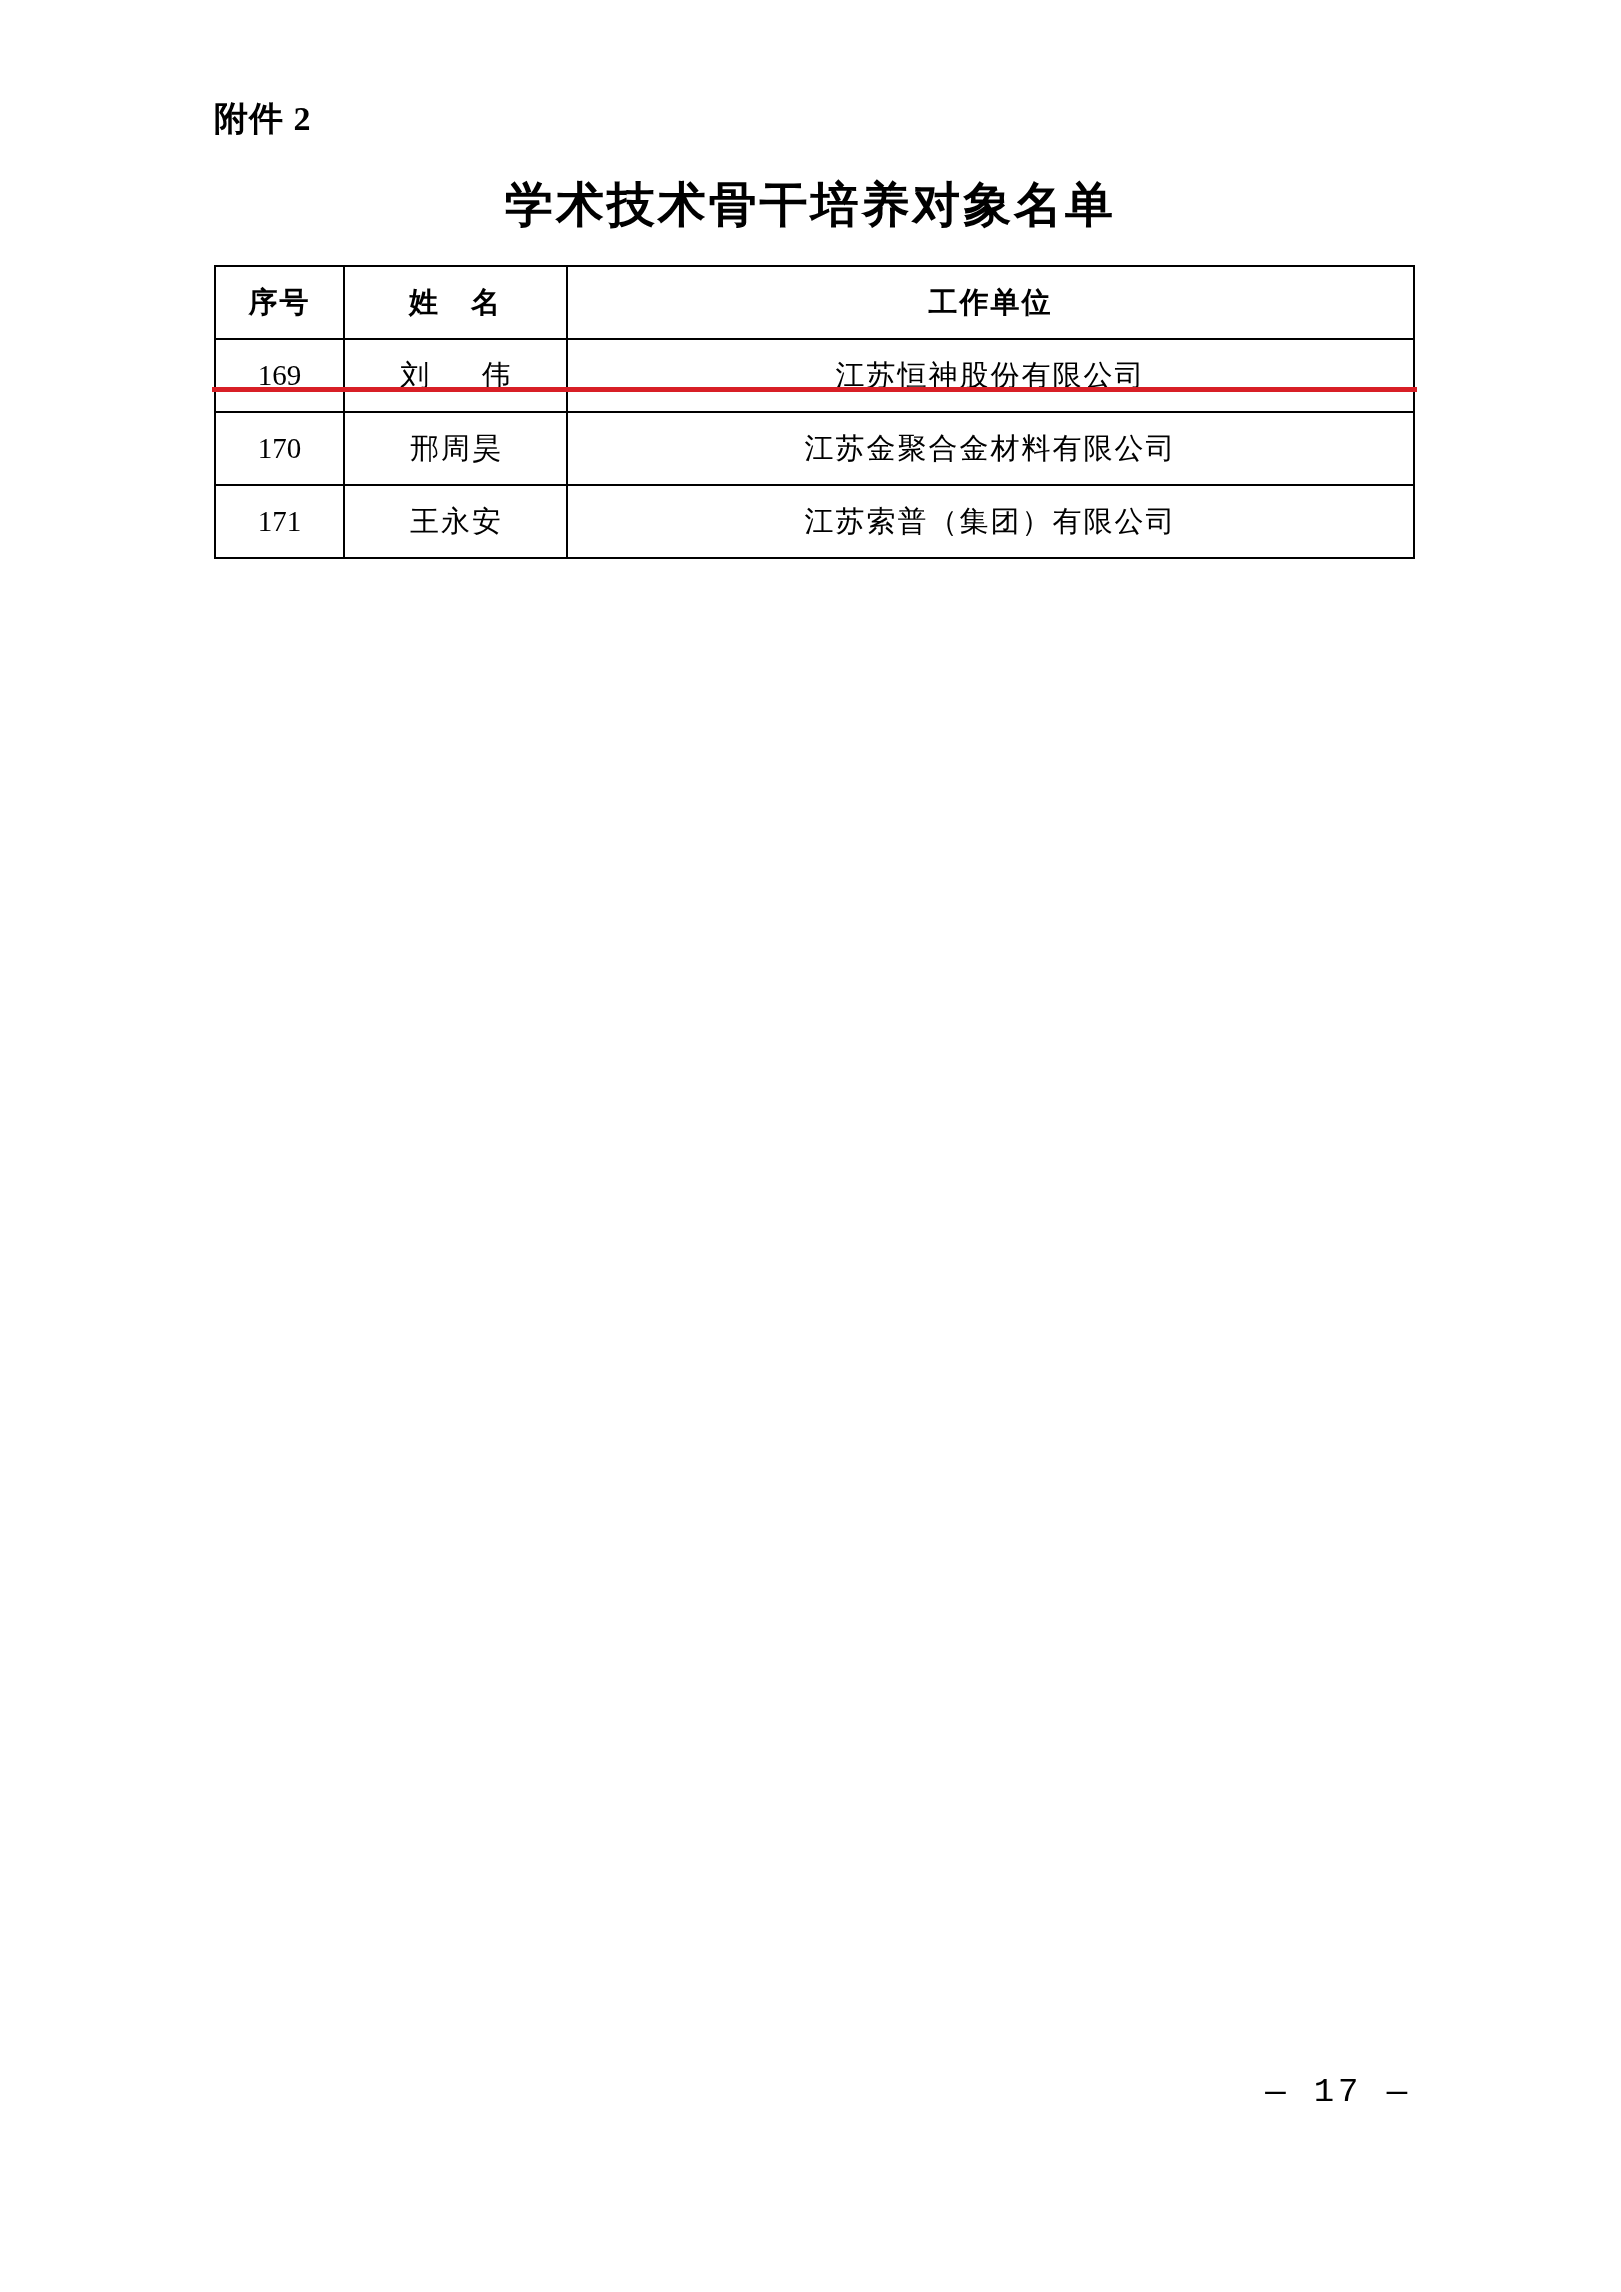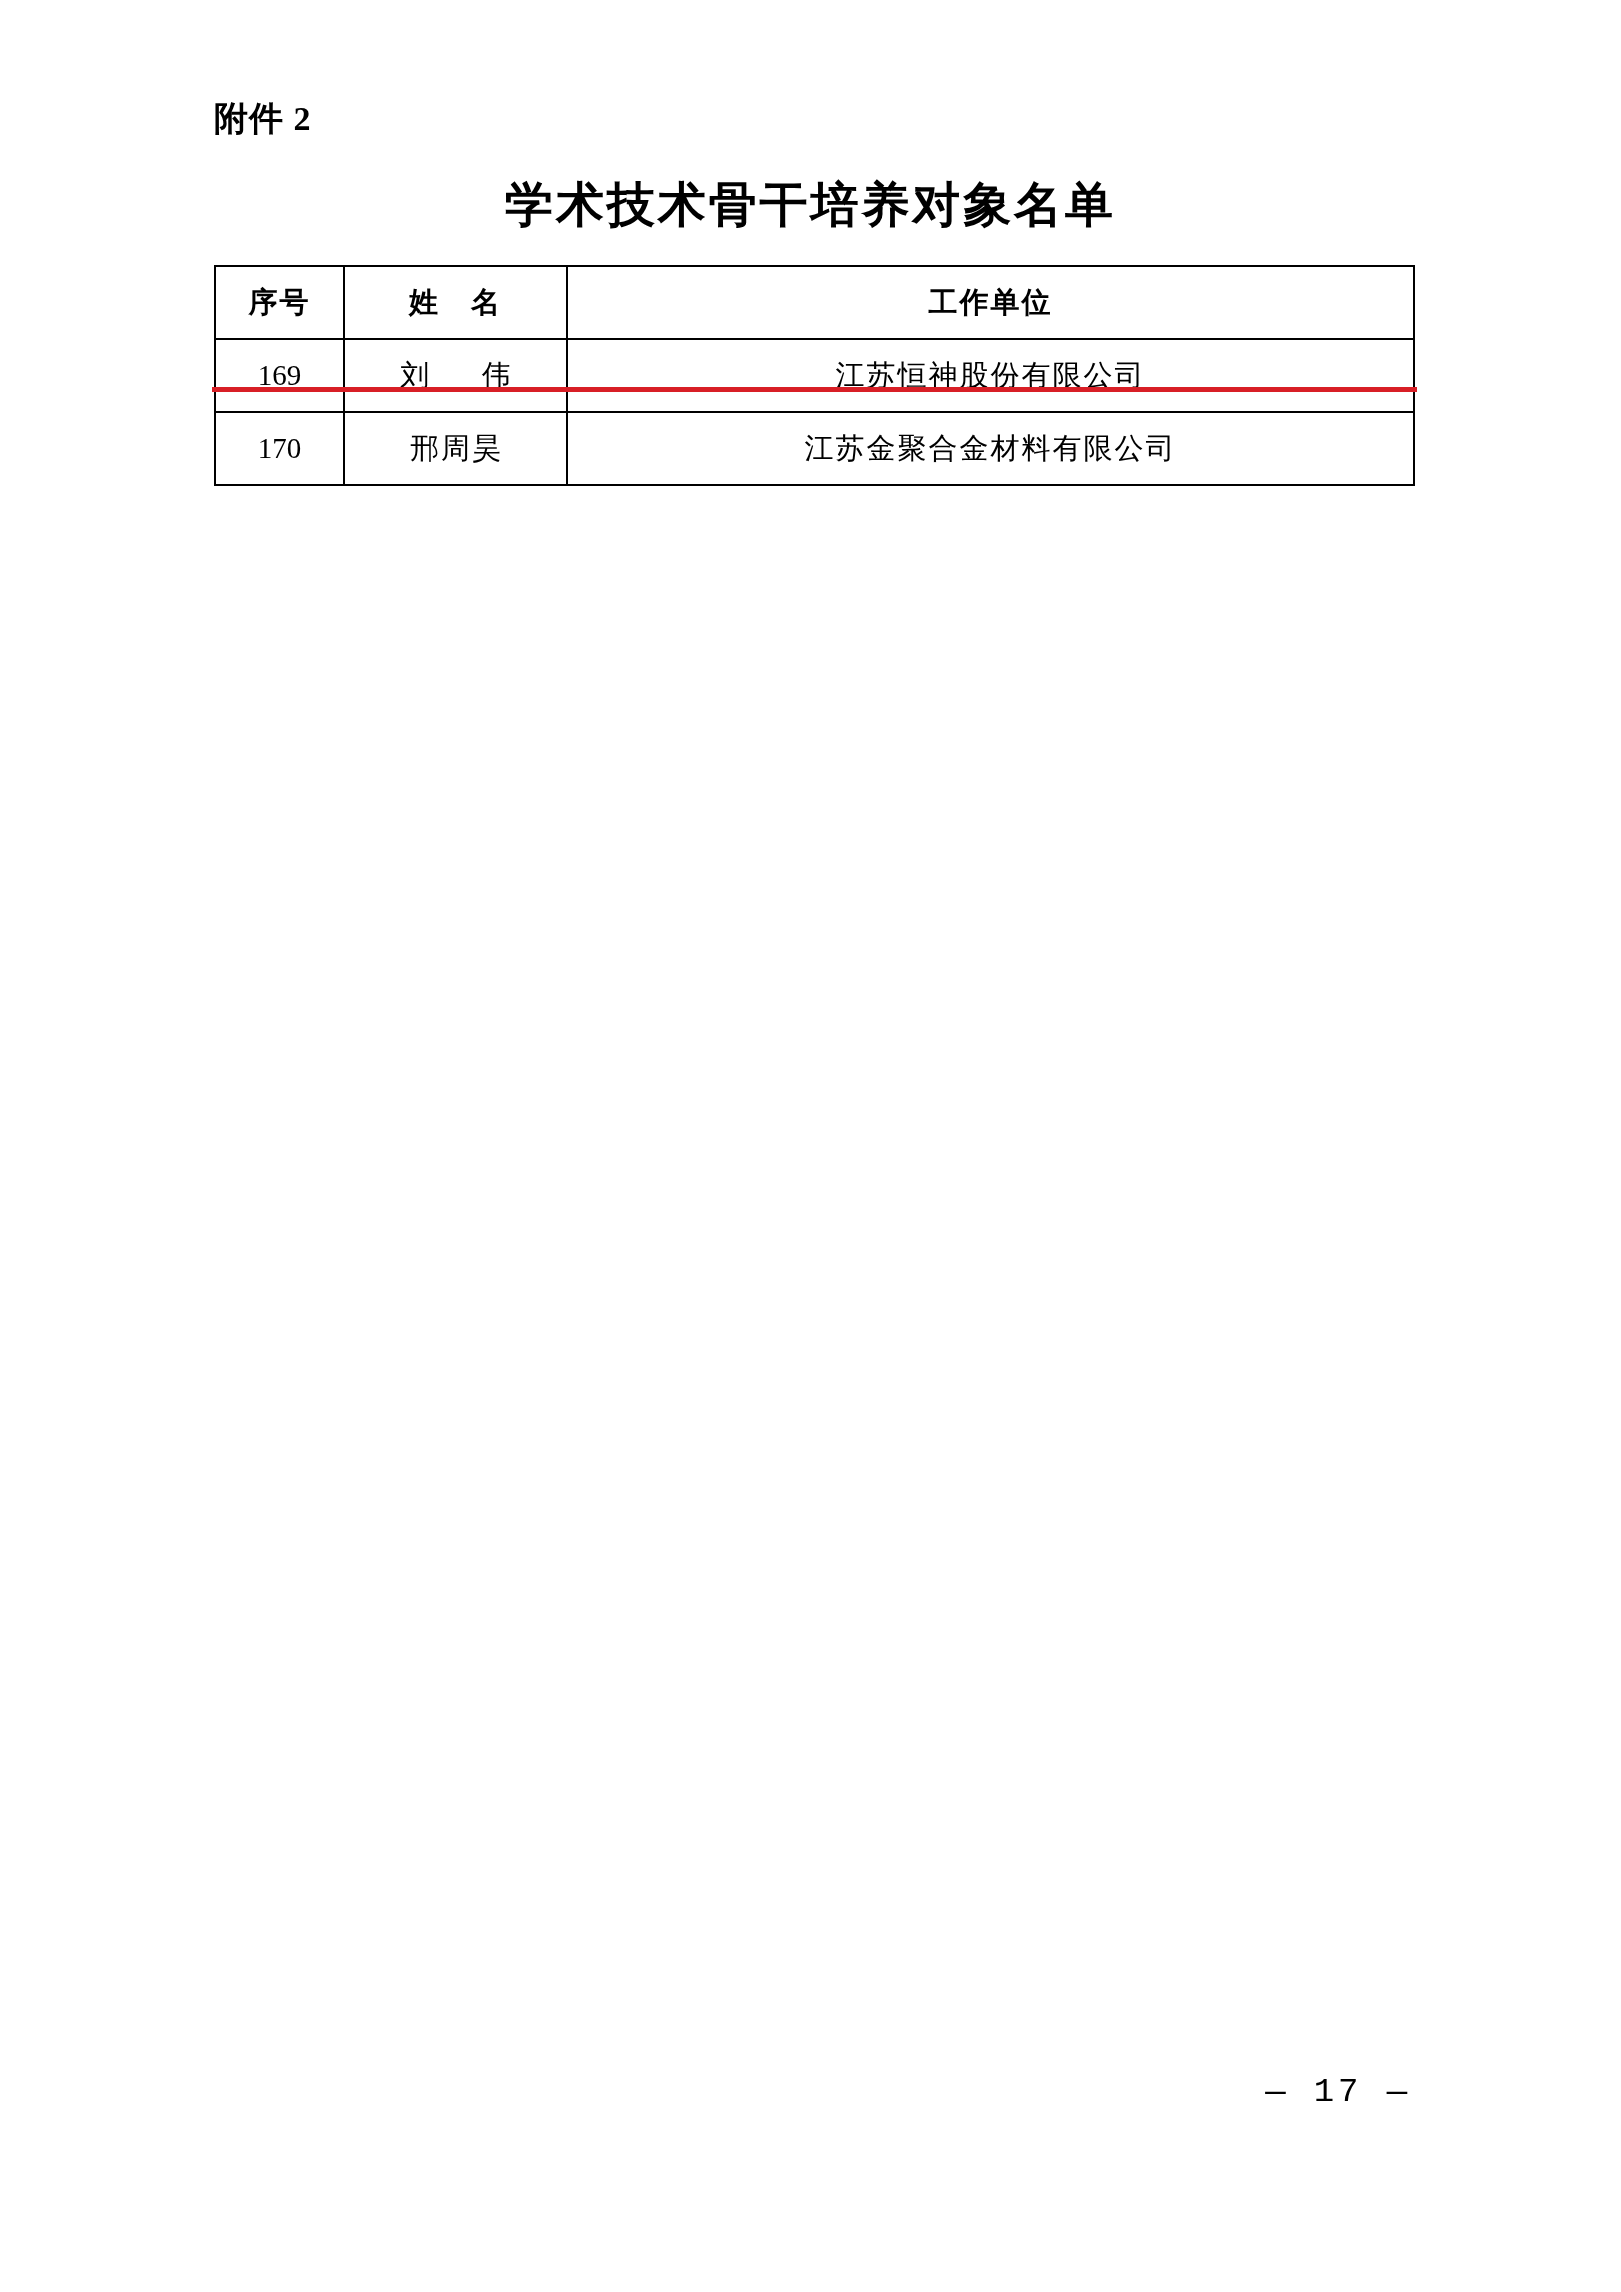--- a/index.html
+++ b/index.html
@@ -129,20 +129,25 @@
         <tr>
           <td>169</td>
           <td class="cell-name">刘　伟</td>
           <td class="cell-org">江苏恒神股份有限公司</td>
         </tr>
         <tr>
           <td>170</td>
           <td class="cell-name full">邢周昊</td>
           <td class="cell-org">江苏金聚合金材料有限公司</td>
         </tr>
+        <tr>
+          <td>171</td>
+          <td class="cell-name full">王永安</td>
+          <td class="cell-org">江苏索普（集团）有限公司</td>
+        </tr>
       </tbody>
     </table>
   </div>
 
   <div class="red-rule" style="background: rgb(216, 31, 38);"></div>
 
   <div class="page-number">— 17 —</div>
 
 </div>
 

